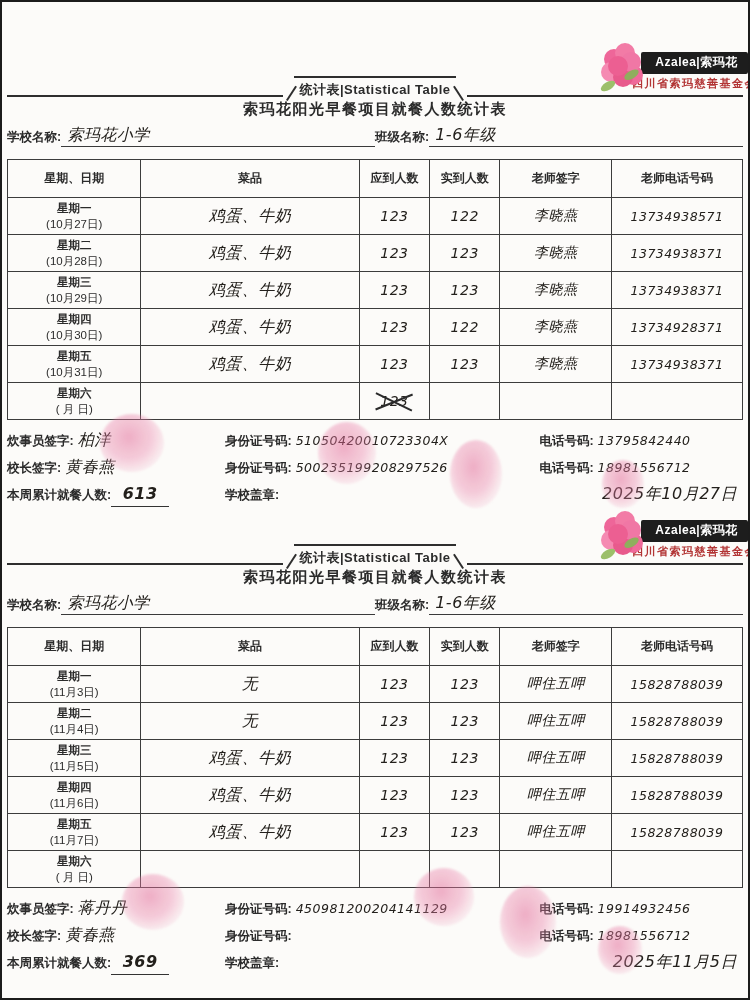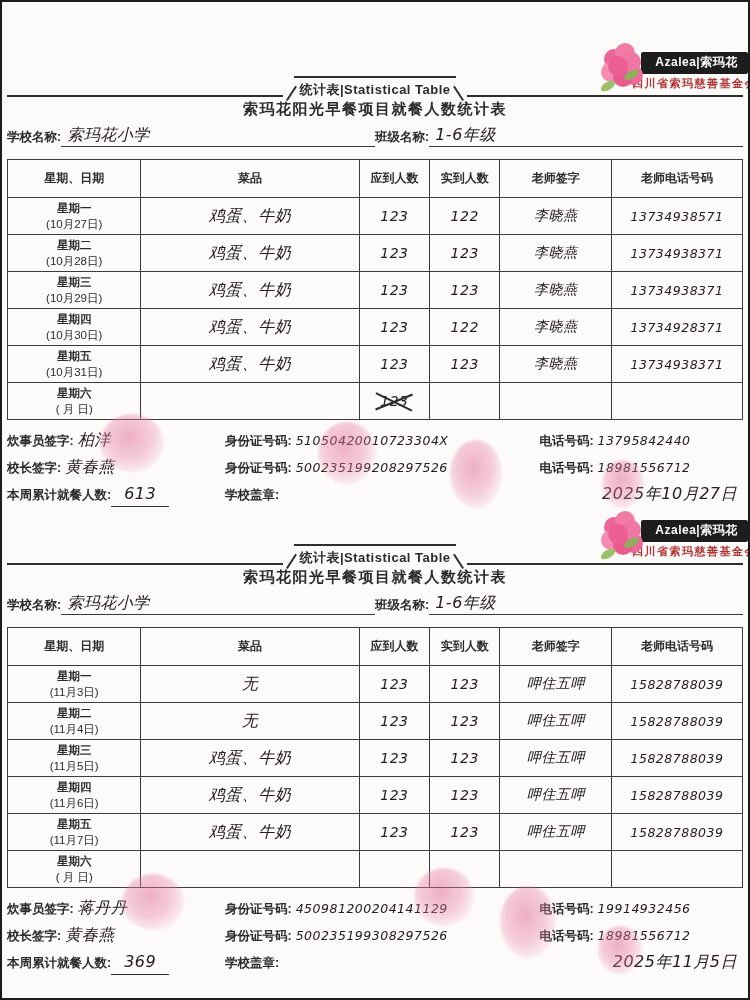--- a/index.html
+++ b/index.html
@@ -66,21 +66,21 @@
   .crossed::before { transform:rotate(26deg); } .crossed::after { transform:rotate(-22deg); }
 
   
   .foot { margin-top:7px; font-size:12.5px; }
   .fl { display:flex; align-items:baseline; line-height:25px; }
   .grp { display:flex; align-items:baseline; }
   .g1 { width:218px; } .g2 { width:262px; } .g3 { flex:1;justify-content:center; }
   .flabel { font-weight:bold; white-space:nowrap; }
   .fval { padding-left:4px; white-space:nowrap; }
   .total-u { display:inline-block; min-width:58px; border-bottom:1.5px solid #333;
-             text-align:center; padding:0 4px; }
+             text-align:center; padding:0 4px;font-weight:bold; }
   .fdate { flex:1; text-align:right; padding-right:6px; }
 
   
   .stamp { position:absolute; border-radius:50%; pointer-events:none; filter:blur(1px); z-index:3;
      background: radial-gradient(ellipse at 45% 40%, rgba(226,98,146,0.50) 0%,
                  rgba(233,128,168,0.38) 45%, rgba(240,160,190,0.18) 70%, rgba(240,160,190,0) 100%); }
 </style>
 </head>
 <body>
 
@@ -425,21 +425,20 @@
           <span class="fval hw hw-sm">19914932456</span>
         </div>
       </div>
       <div class="fl">
         <div class="grp g1">
           <span class="flabel">校长签字:</span>
           <span class="fval hw hw-lg">黄春燕</span>
         </div>
         <div class="grp g2">
           <span class="flabel">身份证号码:</span>
-          <span class="fval hw hw-sm">500235199308297526</span>
         </div>
         <div class="grp g3">
           <span class="flabel">电话号码:</span>
           <span class="fval hw hw-sm">18981556712</span>
         </div>
       </div>
       <div class="fl">
         <div class="grp g1">
           <span class="flabel">本周累计就餐人数:</span>
           <span class="fval hw hw-lg total-u">369</span>

